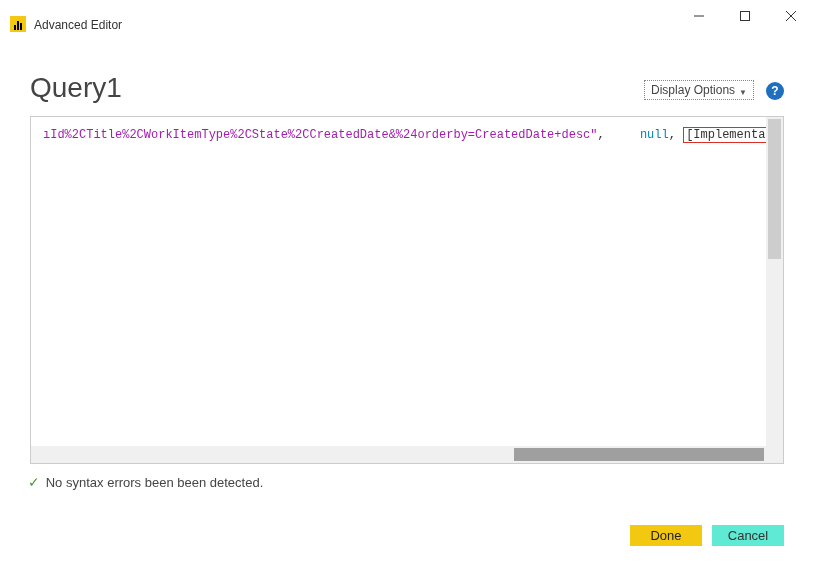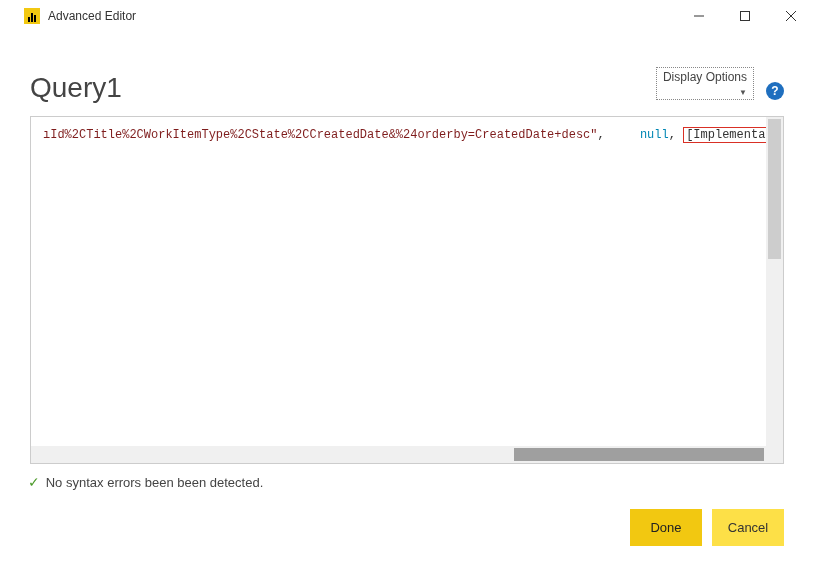--- a/index.html
+++ b/index.html
@@ -8,23 +8,23 @@
       font-size: 13px;
       color: #333;
       background: #fff;
       width: 814px;
       height: 564px;
       overflow: hidden;
       position: relative;
     }
     .titlebar {
       display: flex;
-      align-items: center;
+      align-items: flex-end;
       height: 32px;
-      padding-left: 24px;
+      padding-left: 10px;
     }
     .titlebar .icon-wrap {
       width: 16px;
       height: 16px;
       background: #F2C811;
       display: flex;
       align-items: flex-end;
       justify-content: center;
       gap: 1px;
       padding-bottom: 2px;
@@ -64,21 +64,20 @@
     .header-spacer { flex: 1; }
     .display-options {
       border: 1px dotted #888;
       padding: 2px 6px;
       font-size: 12px;
       color: #444;
       display: flex;
       align-items: flex-end;
       gap: 4px;
       margin-bottom: 4px;
-      flex-direction: column;
     }
     .chev {
       font-size: 8px;
       color: #555;
     }
     .help-circle {
       width: 18px;
       height: 18px;
       border-radius: 50%;
       background: #1f6fbf;
@@ -100,21 +99,21 @@
     }
     .editor-content {
       position: absolute;
       left: 0; right: 17px; top: 0; bottom: 17px;
       padding: 10px 12px;
       font-family: Consolas, "Courier New", monospace;
       font-size: 12px;
       white-space: pre;
       overflow: hidden;
     }
-    .code-str { color: #7f1d1d; }
+    .code-str { color: #a21caf; }
     .code-null { color: #0086b3; margin-left: 28px; }
     .code-punc { color: #333; }
     .code-rec { color: #333; }
     .highlight-box {
       border: 1.5px solid #d93025;
       padding: 0 2px;
       display: inline-block;
     }
     .vscroll {
       position: absolute;
@@ -159,34 +158,34 @@
     .check-icon { color: #4c9a2a; font-size: 14px; }
     .footer {
       position: absolute;
       right: 30px;
       bottom: 18px;
       display: flex;
       gap: 10px;
     }
     .btn {
       min-width: 72px;
-      height: 37px;
+      height: 21px;
       font-size: 13px;
       display: flex;
       align-items: center;
       justify-content: center;
       border: 1px solid transparent;
       cursor: default;
     }
     .btn-primary {
       background: #F2C811;
       color: #222;
     }
     .btn-secondary {
-      background: #fde047;
+      background: #5eead4;
       color: #333;
     }
   </style>
 </head>
 <body>
 
 <div class="titlebar">
   <div class="icon-wrap">
     <div class="bar b1"></div>
     <div class="bar b2"></div>

